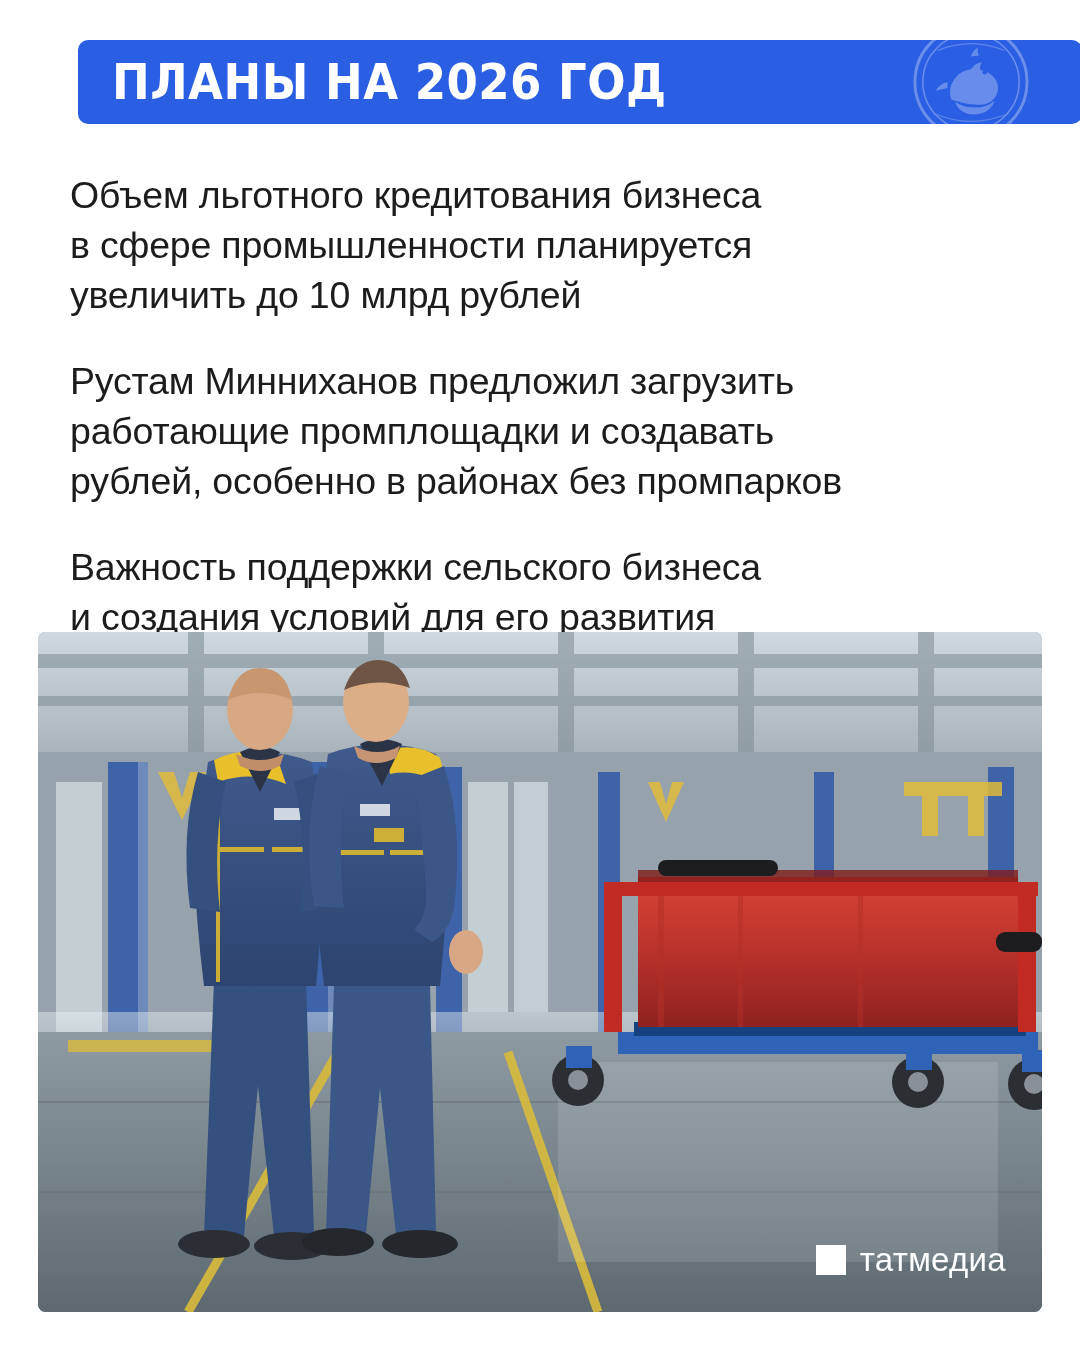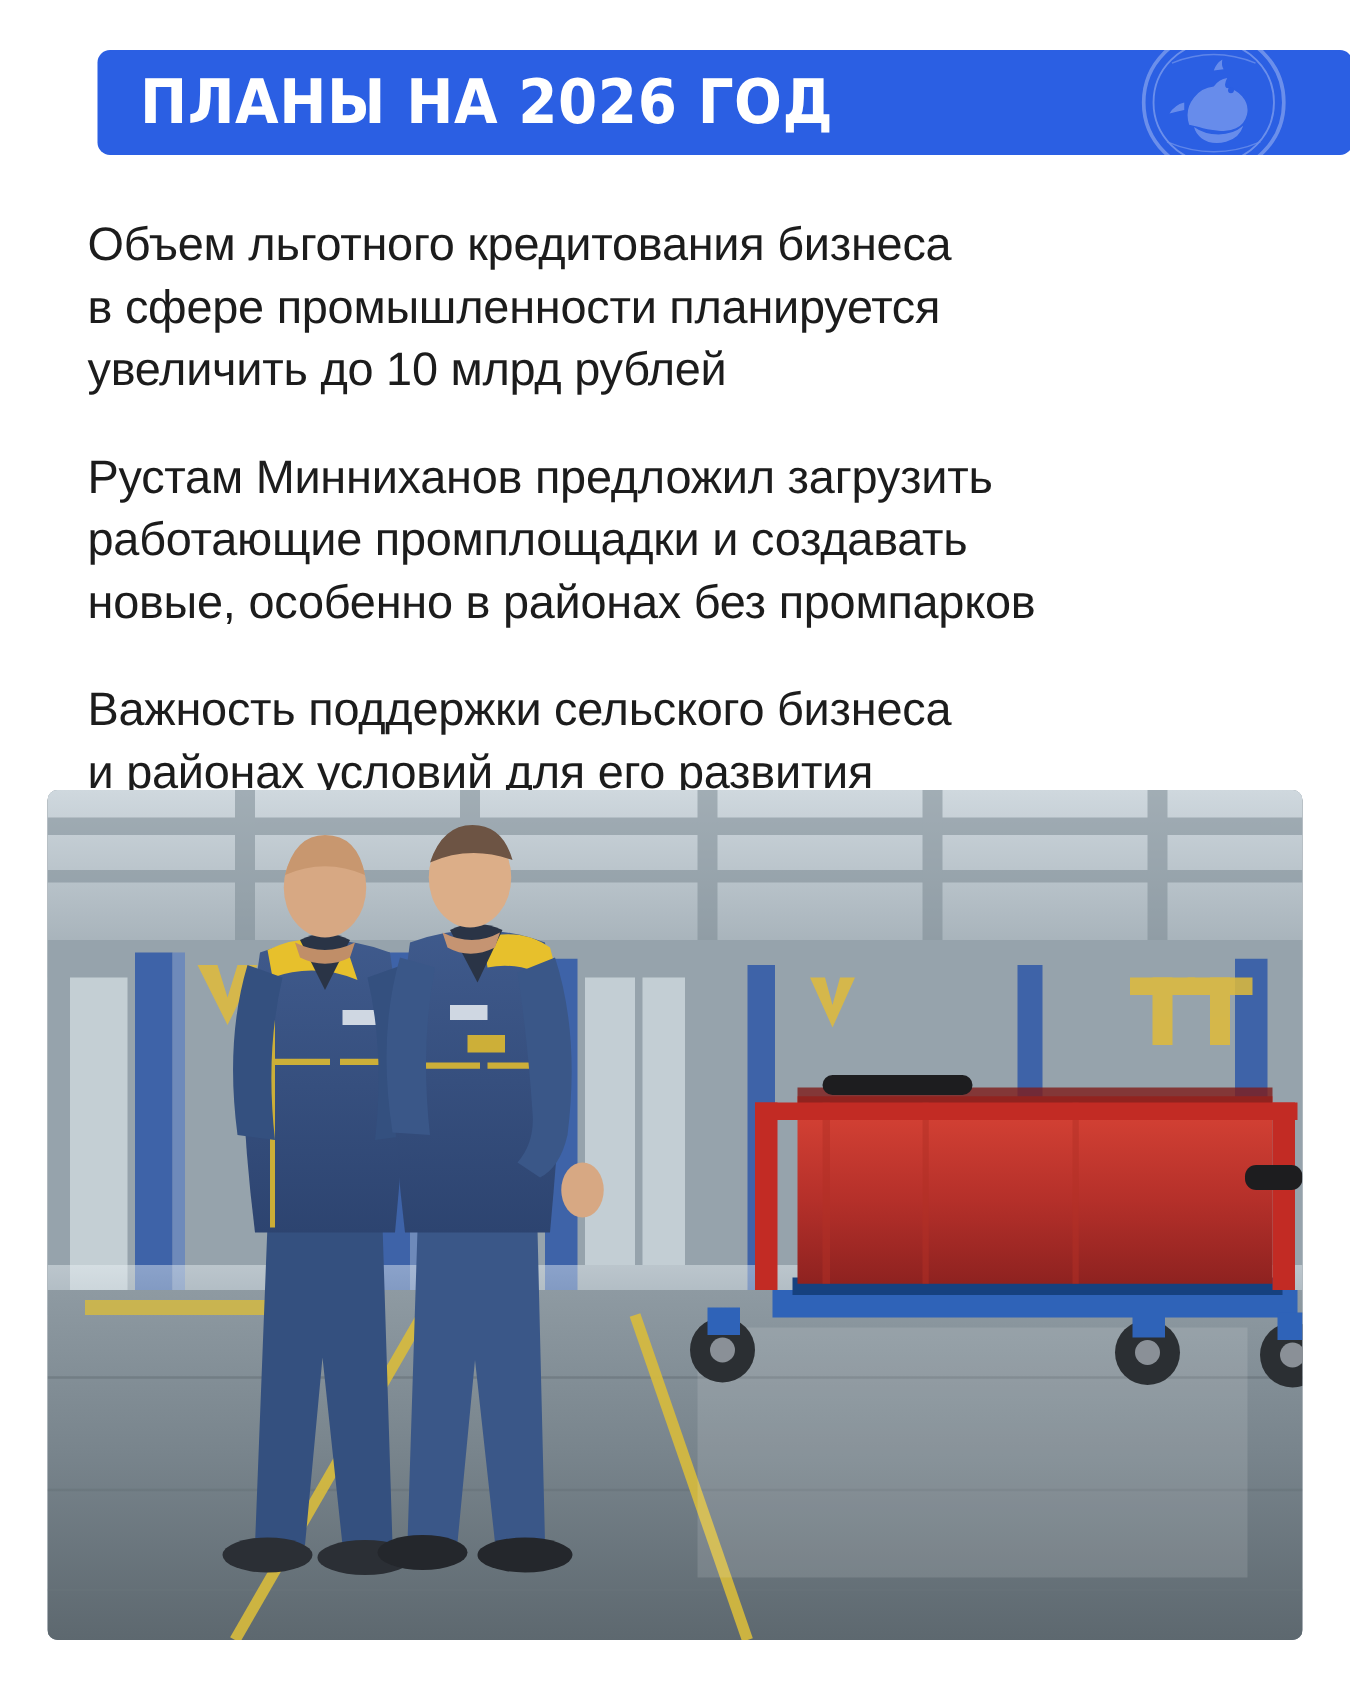--- a/index.html
+++ b/index.html
@@ -137,23 +137,23 @@
       </svg>
     </div>
   </div>
 
   <div class="body-text">
     <p class="para">Объем льготного кредитования бизнеса
 в сфере промышленности планируется
 увеличить до 10 млрд рублей</p>
     <p class="para">Рустам Минниханов предложил загрузить
 работающие промплощадки и создавать
-новые, особенно в районах без промпарков</p>
+рублей, особенно в районах без промпарков</p>
     <p class="para">Важность поддержки сельского бизнеса
-и районах условий для его развития</p>
+и создания условий для его развития</p>
   </div>
 
   <div class="photo">
     <svg class="photo-svg" viewBox="0 0 1004 680" preserveAspectRatio="xMidYMid slice" xmlns="http://www.w3.org/2000/svg">
       <defs>
         <linearGradient id="floorGrad" x1="0" y1="0" x2="0" y2="1">
           <stop offset="0%" stop-color="#8e9aa2"></stop>
           <stop offset="45%" stop-color="#79858d"></stop>
           <stop offset="100%" stop-color="#5d686f"></stop>
         </linearGradient>
@@ -329,15 +329,19 @@
 
         <ellipse cx="338" cy="70" rx="33" ry="40" fill="#dcae88"></ellipse>
         <path d="M306 58 q10 -30 34 -30 q24 0 32 28 q-34 -12 -66 2 z" fill="#6d5444"></path>
         <path d="M316 114 q24 12 46 0 l-4 12 q-20 10 -38 0 z" fill="#c59472"></path>
       </g>
 
       <rect x="0" y="0" width="1004" height="680" fill="none"></rect>
 
     </svg>
 
+    <div class="watermark">
+      <div class="wm-square"></div>
+      <div class="wm-text">татмедиа</div>
+    </div>
   </div>
 
 </div>
 
 </body></html>

